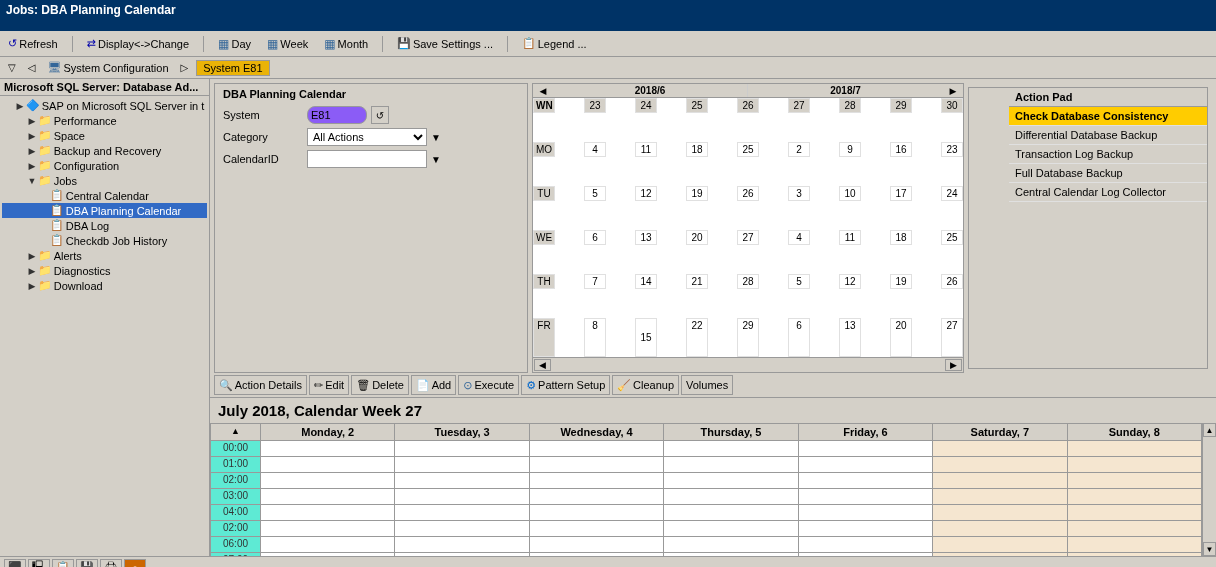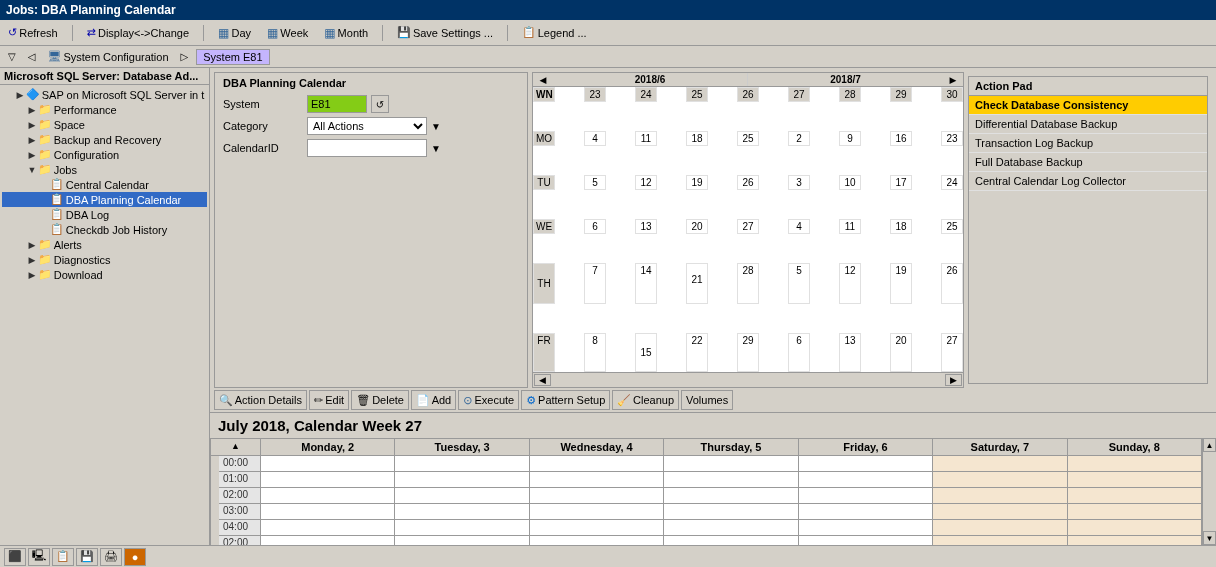--- a/index.html
+++ b/index.html
@@ -5,21 +5,21 @@
     * { box-sizing: border-box; margin: 0; padding: 0; }
     body { font-family: Arial, sans-serif; font-size: 11px; background: #d4d0c8; overflow: hidden; width: 1216px; height: 567px; }
 
     
     .title-bar {
       background: #003366;
       color: white;
       font-weight: bold;
       font-size: 12px;
       padding: 3px 6px;
-      height: 20px;
+      height: 31px;
     }
 
     
     .toolbar {
       background: #d4d0c8;
       border-bottom: 1px solid #999;
       padding: 2px 4px;
       display: flex;
       align-items: center;
       gap: 8px;
@@ -109,21 +109,22 @@
       font-size: 11px;
     }
     .form-input {
       background: white;
       border: 1px solid #999;
       padding: 1px 3px;
       font-size: 11px;
       height: 18px;
     }
     .form-input-yellow {
-      background: #84cc16;
+      background: #8b5cf6;
+      border-radius: 8px;
     }
     .form-select {
       background: white;
       border: 1px solid #999;
       padding: 1px;
       font-size: 11px;
       height: 18px;
     }
     .refresh-btn {
       background: #d4d0c8;
@@ -136,20 +137,21 @@
       justify-content: center;
       font-size: 10px;
     }
 
     
     .action-pad {
       width: 240px;
       border: 1px solid #999;
       margin: 4px 4px 4px 0;
       background: #d4d0c8;
+      padding-left: 40px;
     }
     .action-pad-title {
       background: #d4d0c8;
       font-weight: bold;
       padding: 3px 6px;
       border-bottom: 1px solid #999;
       font-size: 11px;
     }
     .action-item {
       padding: 3px 6px;
@@ -205,27 +207,26 @@
     .week-header-cell {
       background: #d4d0c8;
       border-right: 1px solid #999;
       border-bottom: 1px solid #999;
       padding: 2px 4px;
       font-size: 11px;
       font-weight: bold;
       text-align: center;
     }
     .week-time-cell {
-      background: #e5e5e5;
+      background: #5eead4;
       border-right: 1px solid #999;
       border-bottom: 1px solid #999;
-      padding: 1px 4px;
+      padding: 1px 12px;
       font-size: 10px;
       color: #333;
-      margin-left: 8px;
     }
     .week-day-cell {
       border-right: 1px solid #999;
       border-bottom: 1px solid #999;
       min-height: 16px;
       background: white;
     }
     .week-day-cell.weekend { background: #f5e6d0; }
 
     
@@ -305,21 +306,21 @@
 </div>
 
 <div class="nav-bar">
   <button class="toolbar-btn" style="font-size:10px">▽</button>
   <button class="toolbar-btn" style="font-size:10px">◁</button>
   <button class="toolbar-btn">
     <span style="color:#336699">🖥</span>
     <span>System Configuration</span>
   </button>
   <button class="toolbar-btn" style="font-size:10px">▷</button>
-  <div style="background:#c4b5fd; border:1px solid #999; padding:1px 6px; font-size:11px;">
+  <div style="background:#eab308; border:1px solid #999; padding:1px 6px; font-size:11px;">
     <span>System E81</span>
   </div>
 </div>
 
 <div class="main-layout">
 
   <div class="sidebar">
     <div class="sidebar-header">
       <span>Microsoft SQL Server: Database Ad...</span>
     </div>
@@ -479,24 +480,24 @@
           <div style="padding:1px 2px; border:1px solid #e0e0e0; text-align:center; background:#d4d0c8;">WE</div>
           <div style="padding:1px 2px; border:1px solid #e0e0e0; text-align:center;">6</div>
           <div style="padding:1px 2px; border:1px solid #e0e0e0; text-align:center;">13</div>
           <div style="padding:1px 2px; border:1px solid #e0e0e0; text-align:center;">20</div>
           <div style="padding:1px 2px; border:1px solid #e0e0e0; text-align:center;">27</div>
           <div style="padding:1px 2px; border:1px solid #e0e0e0; text-align:center;">4</div>
           <div style="padding:1px 2px; border:1px solid #e0e0e0; text-align:center;">11</div>
           <div style="padding:1px 2px; border:1px solid #e0e0e0; text-align:center;">18</div>
           <div style="padding:1px 2px; border:1px solid #e0e0e0; text-align:center;">25</div>
 
-          <div style="padding:14px 2px; border:1px solid #e0e0e0; text-align:center; background:#d4d0c8;">TH</div>
+          <div style="padding:1px 2px; border:1px solid #e0e0e0; text-align:center; background:#d4d0c8;">TH</div>
           <div style="padding:1px 2px; border:1px solid #e0e0e0; text-align:center;">7</div>
           <div style="padding:1px 2px; border:1px solid #e0e0e0; text-align:center;">14</div>
-          <div style="padding:10px 2px; border:1px solid #e0e0e0; text-align:center;">21</div>
+          <div style="padding:1px 2px; border:1px solid #e0e0e0; text-align:center;">21</div>
           <div style="padding:1px 2px; border:1px solid #e0e0e0; text-align:center;">28</div>
           <div style="padding:1px 2px; border:1px solid #e0e0e0; text-align:center;">5</div>
           <div style="padding:1px 2px; border:1px solid #e0e0e0; text-align:center;">12</div>
           <div style="padding:1px 2px; border:1px solid #e0e0e0; text-align:center;">19</div>
           <div style="padding:1px 2px; border:1px solid #e0e0e0; text-align:center;">26</div>
 
           <div style="padding:1px 2px; border:1px solid #e0e0e0; text-align:center; background:#d4d0c8;">FR</div>
           <div style="padding:1px 2px; border:1px solid #e0e0e0; text-align:center;">8</div>
           <div style="padding:13px 2px; border:1px solid #e0e0e0; text-align:center;">15</div>
           <div style="padding:1px 2px; border:1px solid #e0e0e0; text-align:center;">22</div>

